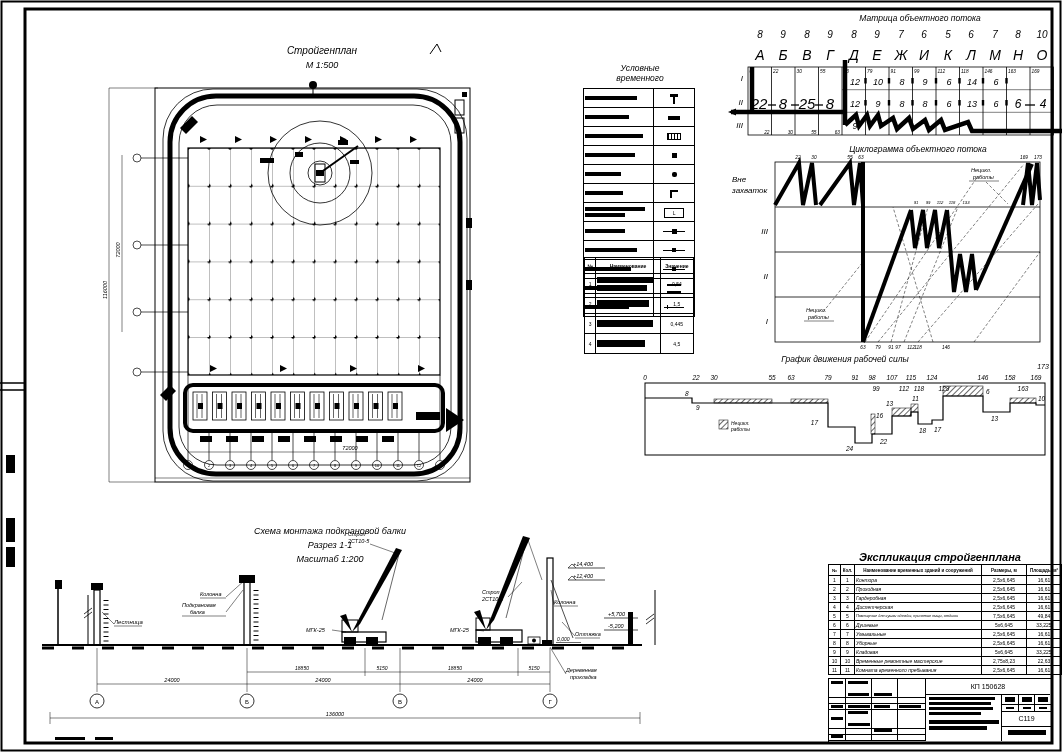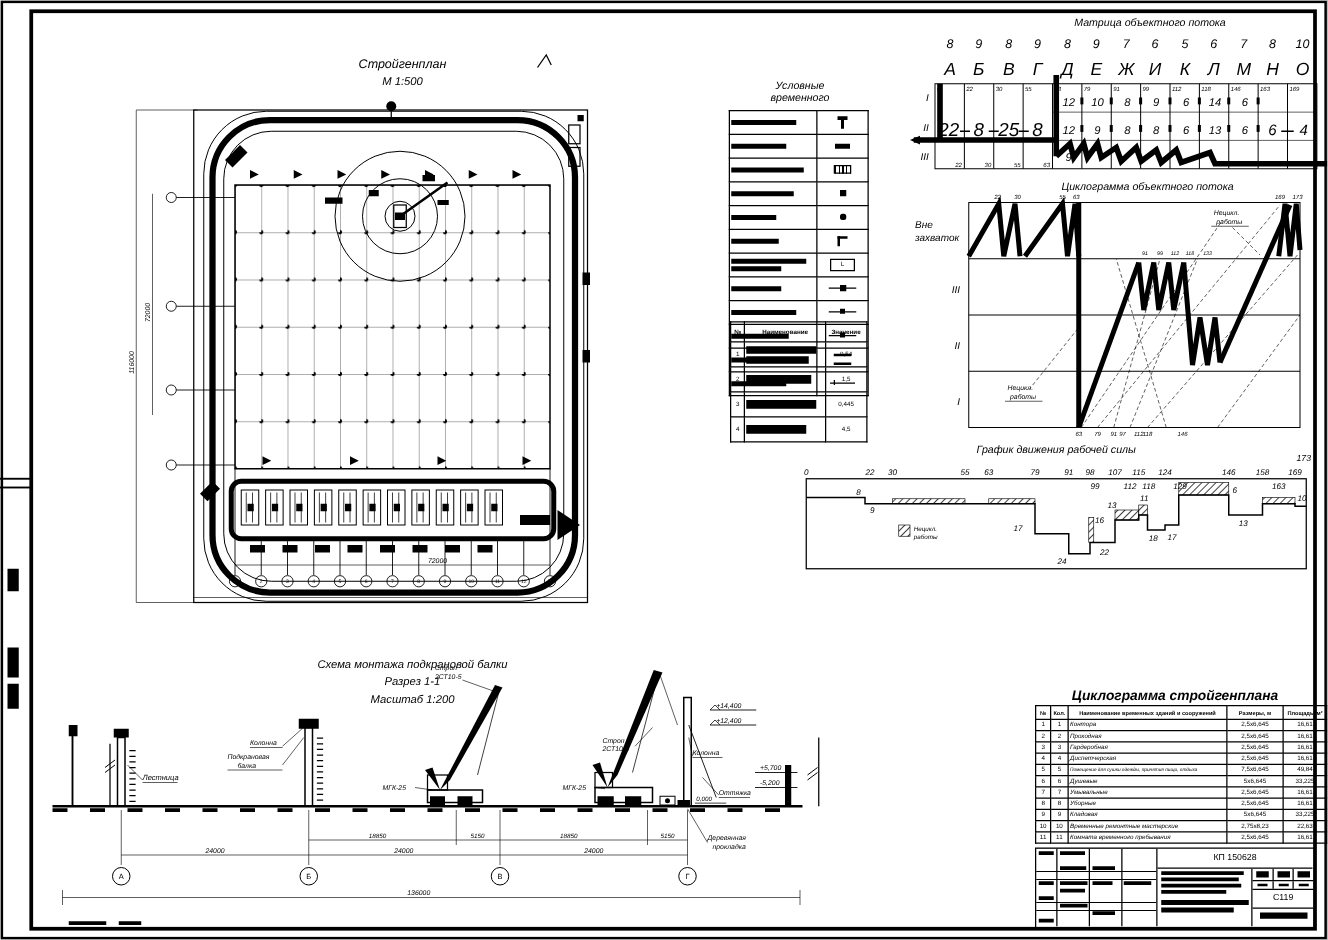--- a/index.html
+++ b/index.html
@@ -746,21 +746,21 @@
           <circle cx="520" cy="181" r="7"></circle>
       </g>
       <text x="67" y="183.5">А</text>
       <text x="217" y="183.5">Б</text>
       <text x="370" y="183.5">В</text>
       <text x="520" y="183.5">Г</text>
     </g>
   </svg>
 
   <div class="abs" style="left:828px;top:551px;width:224px;">
-    <div class="it" style="font-size:11px;text-align:center;font-weight:bold;">Циклограмма стройгенплана</div>
+    <div class="it" style="font-size:11px;text-align:center;font-weight:bold;">Экспликация стройгенплана</div>
     <table class="tt" style="width:224px;margin-top:1px;table-layout:fixed;">
       <tbody>
           <tr style="height:11px;text-align:center;font-size:4.5px;">
         <th style="width:9px">№</th>
         <th style="width:11px">Кол.</th>
         <th style="width:124px">Наименование временных зданий и сооружений</th>
         <th style="width:42px">Размеры, м</th>
         <th style="width:32px">Площадь, м²</th>
       </tr>
       <tr class="tiny" style="height:9px">

